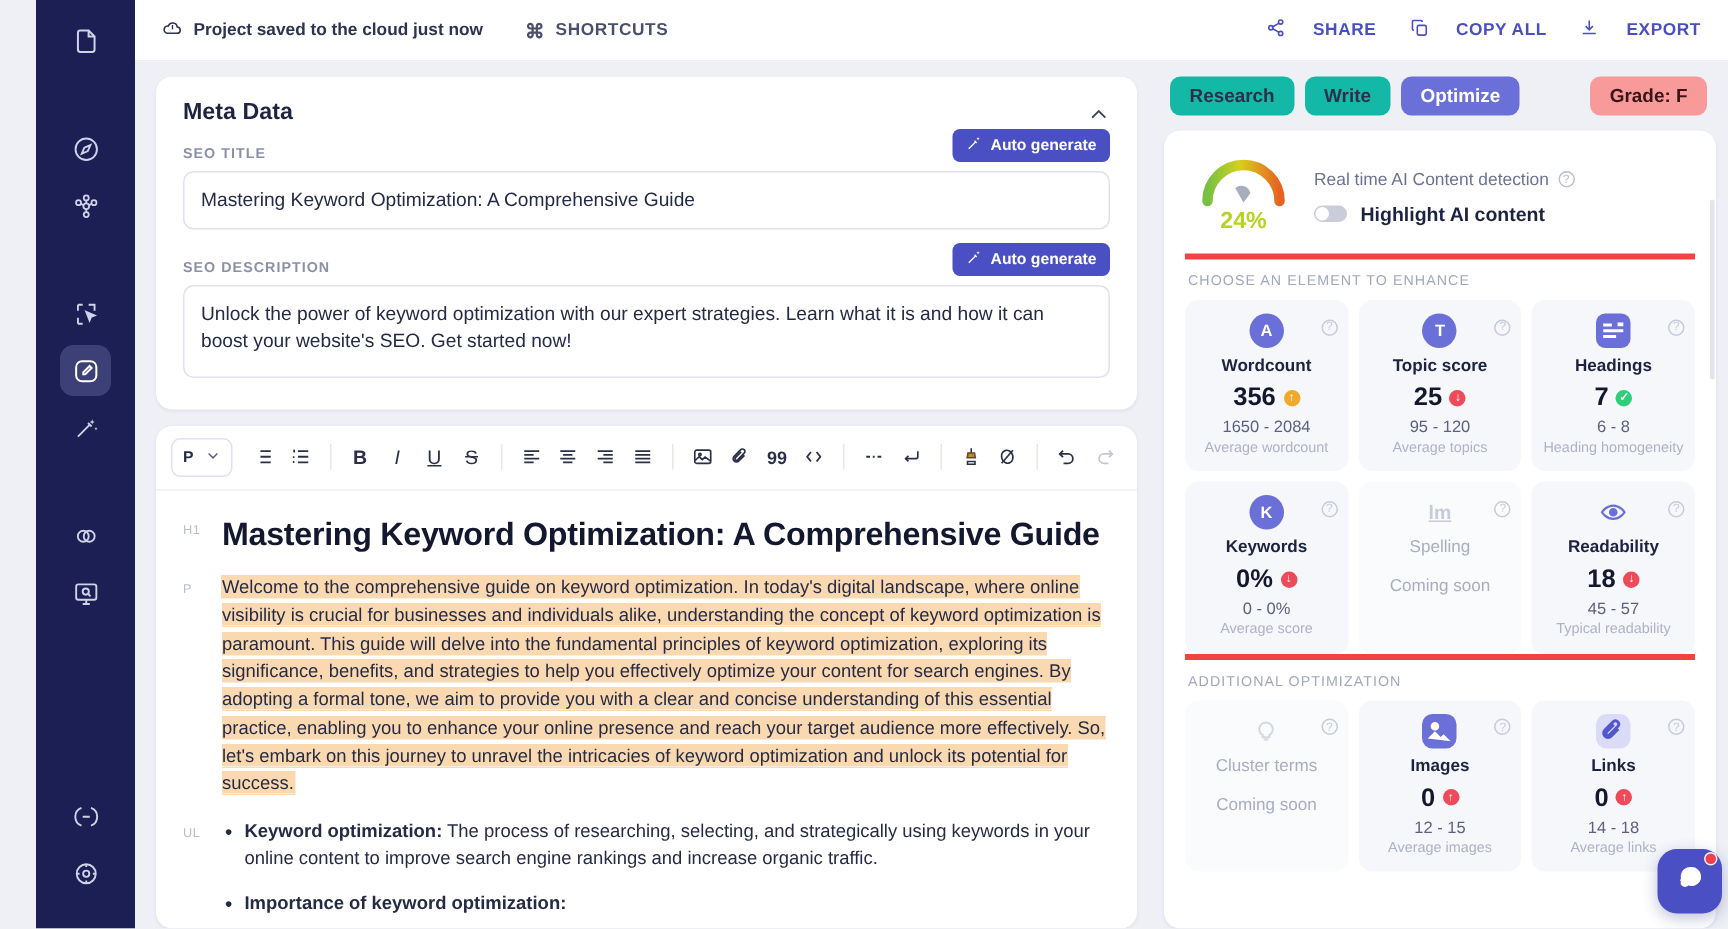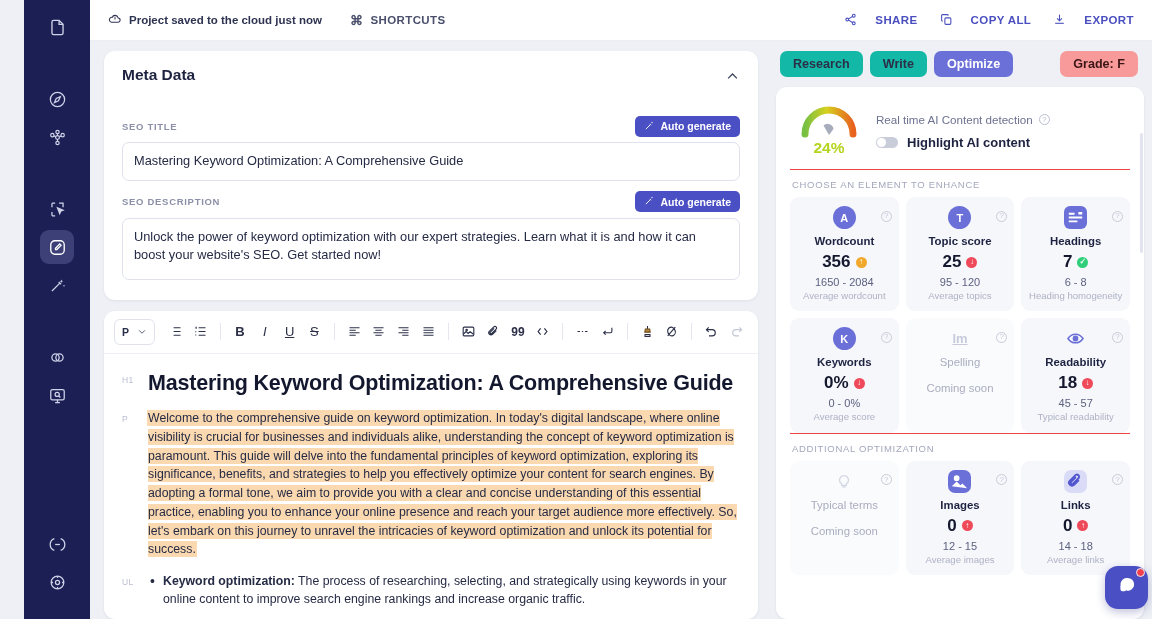--- a/index.html
+++ b/index.html
@@ -51,26 +51,26 @@
   
   .editor-col {
     flex: 1 1 auto; min-width: 0;
     padding: 0 12px 0 14px;
     display: flex; flex-direction: column; gap: 11px;
     overflow: hidden;
   }
   .card { background: #fff; border-radius: 11px; box-shadow: 0 1px 3px rgba(30,35,80,.07); }
 
   .meta-card { padding: 15px 18px 16px 18px; }
-  .meta-head { display: flex; align-items: flex-end; justify-content: space-between; margin-bottom: 32px; gap: 12px; }
+  .meta-head { display: flex; align-items: flex-end; justify-content: space-between; margin-bottom: 4px; gap: 12px; }
   .meta-title { font-size: 15.5px; font-weight: 600; color: #1e2340; }
   .chev { color: #3c4158; cursor: pointer; }
   .chev svg { width: 15px; height: 15px; display:block; }
 
-  .field-head { display:flex; align-items:center; justify-content:space-between; height: 20px; margin-bottom: 6px; }
+  .field-head { display:flex; align-items:flex-end; justify-content:space-between; height: 20px; margin-bottom: 6px; }
   .field-label { font-size: 9.5px; font-weight: 700; letter-spacing: .7px; color: #8b90a8; }
   .autogen {
     display:flex; align-items:center; gap:5px;
     background:#4b4fc4; color:#fff; border-radius: 5px;
     font-size: 10.5px; font-weight: 700; padding: 4px 9px; cursor:pointer;
     border: none;
   }
   .autogen svg { width: 11px; height: 11px; }
 
   .txtinput {
@@ -149,21 +149,21 @@
   .gauge svg { display:block; margin: 0 auto; }
   .gauge-val { font-size: 15.5px; font-weight: 700; color: #b4d41f; margin-top: 1px; }
   .ai-txt { padding-top: 2px; }
   .ai-label { font-size: 11.6px; color: #6d7290; display:flex; align-items:center; gap:6px; }
   .q { width: 11px; height: 11px; border-radius: 50%; border:1px solid #b9bdd0; color:#b9bdd0; font-size:8px; display:inline-flex; align-items:center; justify-content:center; line-height:1; cursor:pointer;}
   .ai-toggle-row { display: flex; align-items: center; gap: 9px; margin-top: 9px; }
   .toggle { width: 22px; height: 11px; border-radius: 6px; background: #c9cdda; position: relative; cursor: pointer; }
   .toggle::after { content:""; position:absolute; left:1px; top:1px; width:9px; height:9px; border-radius:50%; background:#fff; }
   .ai-hl { font-size: 13px; font-weight: 700; color: #1d2240; }
 
-  .sect-label { font-size: 9.5px; letter-spacing: .7px; color: #a3a7bc; border-top: 1px solid #ef4444; padding: 9px 0 7px 2px; }
+  .sect-label { font-size: 9.5px; letter-spacing: .7px; color: #a3a7bc; border-top: 4px solid #ef4444; padding: 9px 0 7px 2px; }
   .grid { display: grid; grid-template-columns: repeat(3, 1fr); gap: 7px; }
   .stat {
     background: #f6f7fb; border-radius: 9px; padding: 9px 6px 9px 6px;
     text-align: center; position: relative; cursor: pointer; min-height: 108px;
   }
   .stat.muted { background: #fafbfd; }
   .stat .help { position: absolute; right: 7px; top: 7px; }
   .stat .help .q { border-color:#c7cbd8; color:#c7cbd8; }
   .badge-ico {
     width: 23px; height: 23px; border-radius: 7px; background: #6b70d8; color: #fff;
@@ -709,21 +709,21 @@
           <div class="grid">
 
             <div class="stat muted">
               <div class="help"><span class="q">?</span></div>
               <div class="badge-ico ghost">
                 <svg viewBox="0 0 24 24" fill="none" stroke="currentColor" stroke-width="1.8">
                     <path d="M9 16a6 6 0 1 1 6 0v2H9z"></path>
                     <path d="M10 20h4"></path>
                   </svg>
               </div>
-              <div class="stat-name">Typical terms</div>
+              <div class="stat-name">Cluster terms</div>
               <div class="stat-soon">Coming soon</div>
             </div>
 
             <div class="stat">
               <div class="help"><span class="q">?</span></div>
               <div class="badge-ico" style="border-radius:7px;">
                 <svg viewBox="0 0 24 24" fill="none" stroke="#fff" stroke-width="2">
                     <path d="M4 17l5-5 4 4 2-2 5 5" fill="#fff" stroke="none"></path>
                     <circle cx="9" cy="8.5" r="2" fill="#fff"></circle>
                   </svg>

